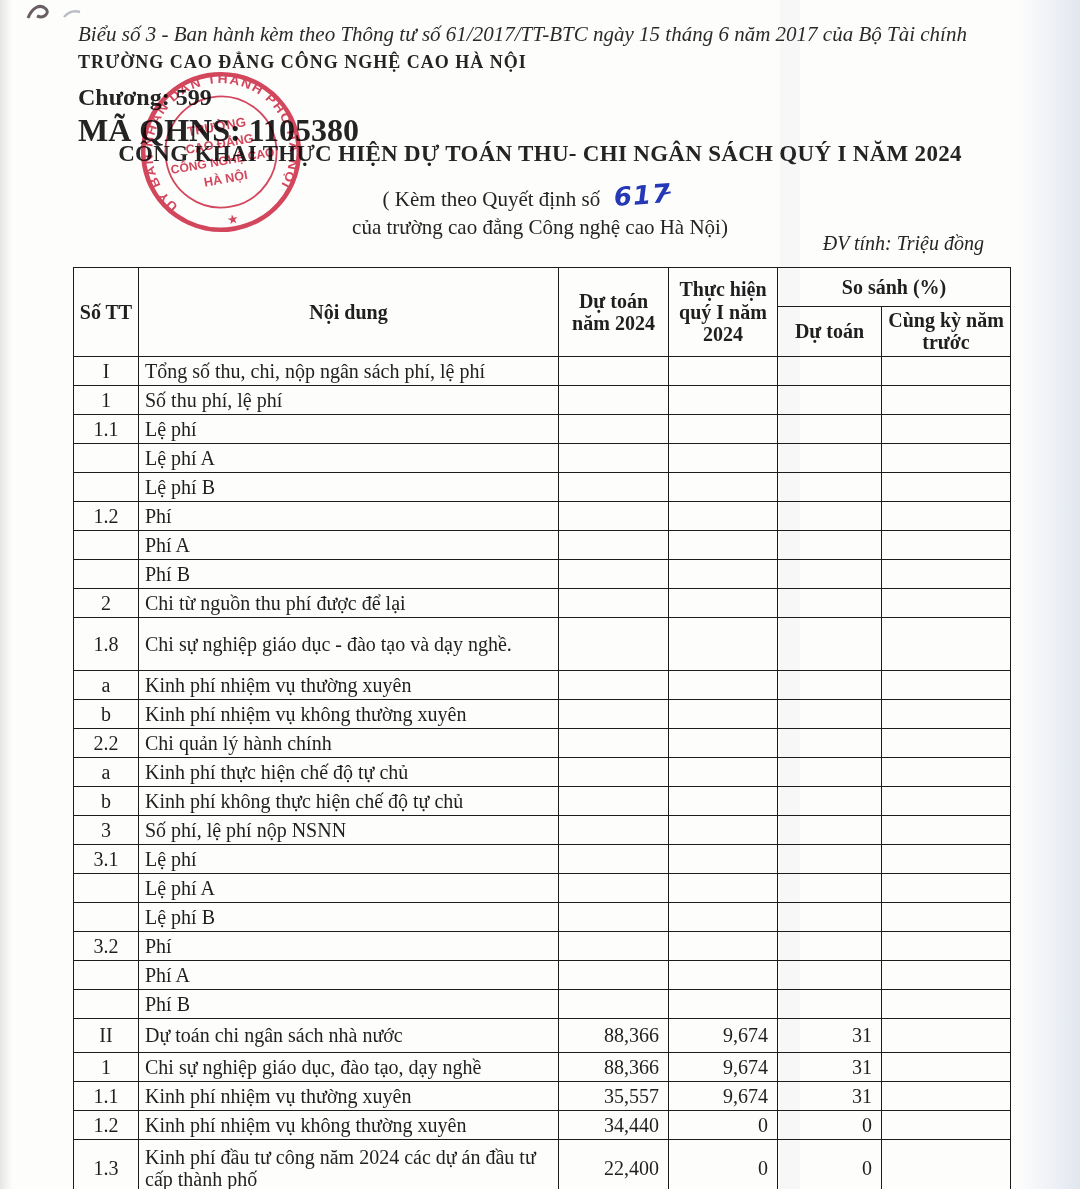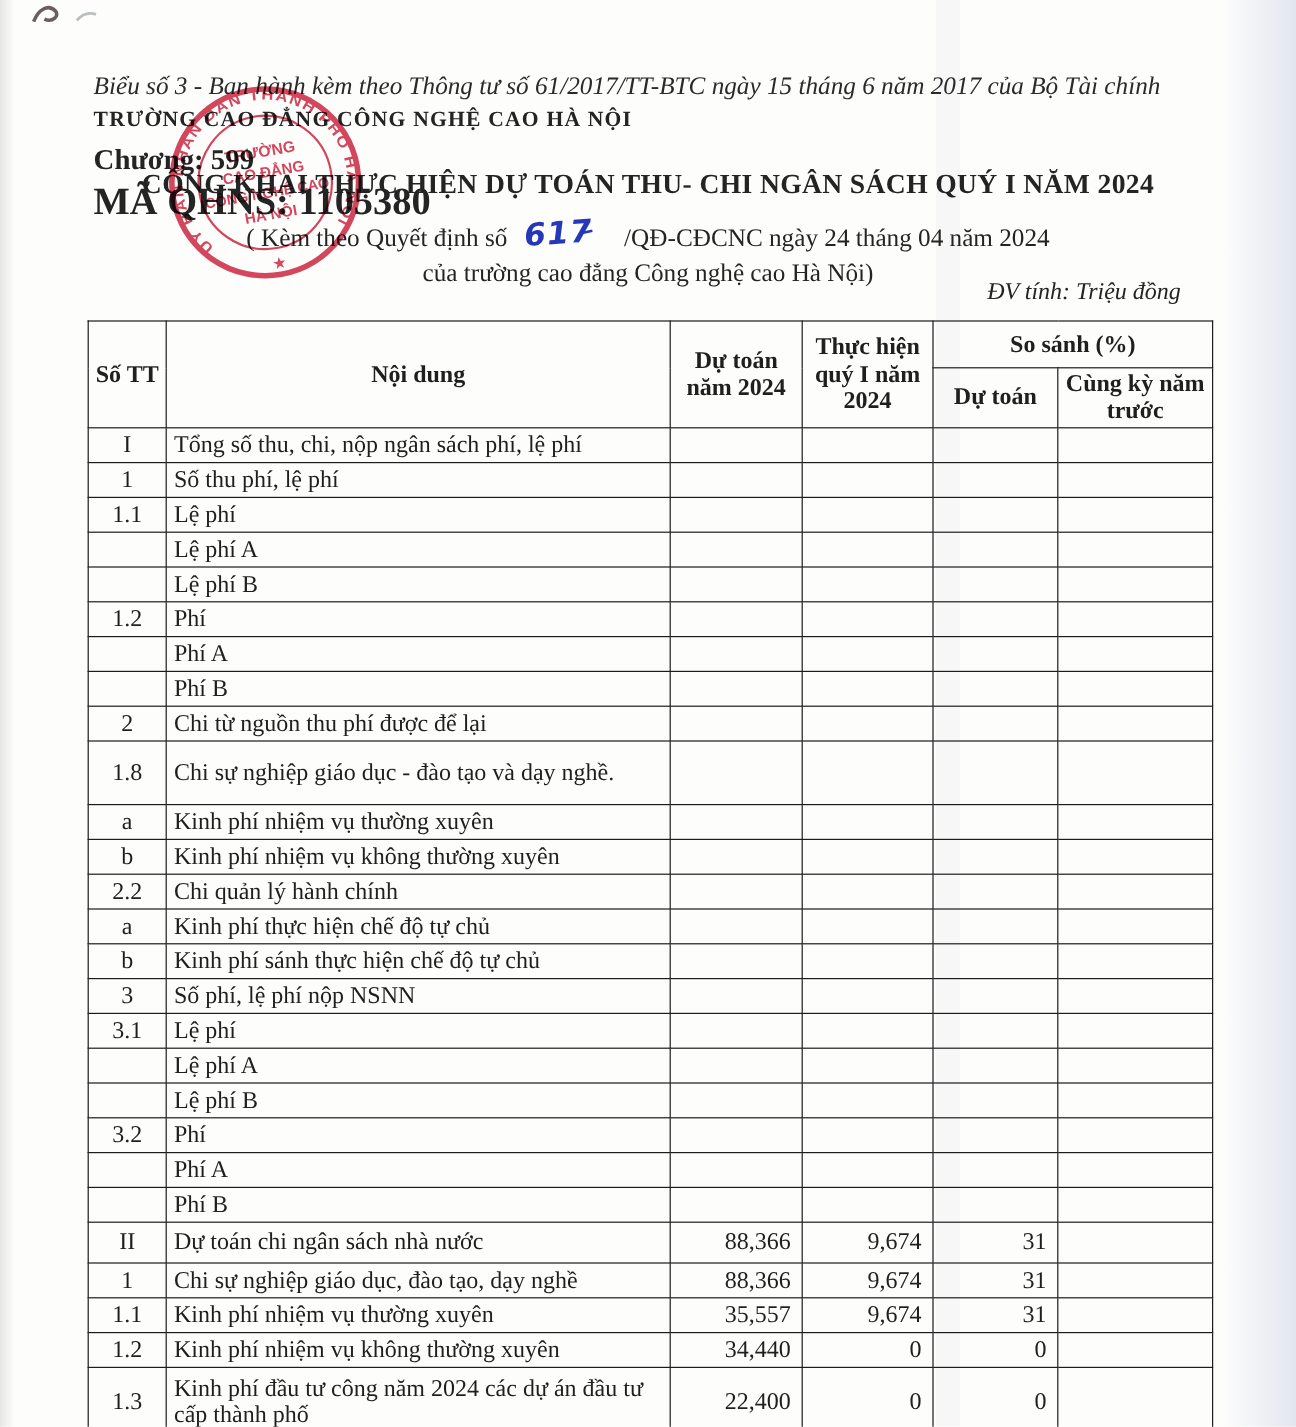--- a/index.html
+++ b/index.html
@@ -10,21 +10,21 @@
     color:#242424;
   }
   
   .scan-right-band { position:absolute; top:0; right:0; width:62px; height:100%;
     background:linear-gradient(90deg, rgba(205,213,230,0) 0%, rgba(203,211,229,0.38) 70%, rgba(198,207,226,0.5) 100%); }
   .scan-left-band { position:absolute; top:0; left:0; width:12px; height:100%;
     background:linear-gradient(90deg, rgba(170,170,165,0.28), rgba(170,170,165,0)); }
   .scan-mid-band { position:absolute; top:0; left:780px; width:20px; height:100%;
     background:rgba(120,130,145,0.05); }
 
-  .hdr { position:absolute; white-space:nowrap;margin-top:37px; }
+  .hdr { position:absolute; white-space:nowrap; }
   .form-note { left:78px; top:22px; font-style:italic; font-size:21px; color:#2a2a2a; }
   .org-name { left:78px; top:52px; font-weight:bold; font-size:18px; letter-spacing:1px; }
   .chapter  { left:78px; top:84px; font-weight:bold; font-size:24px; }
   .org-code { left:78px; top:112px; font-weight:bold; font-size:32px; }
 
   .title-line { position:absolute; left:70px; width:940px; text-align:center; }
   .doc-title { top:141px; font-weight:bold; font-size:23px; letter-spacing:0.3px; }
   .subtitle1 { top:182px; font-size:21px; display:flex; justify-content:center; align-items:baseline; }
   .subtitle2 { top:215px; font-size:21px; }
   .unit-note { position:absolute; right:96px; top:232px; font-style:italic; font-size:20px; }
@@ -79,21 +79,20 @@
 <div class="hdr form-note">Biểu số 3 - Ban hành kèm theo Thông tư số 61/2017/TT-BTC ngày 15 tháng 6 năm 2017 của Bộ Tài chính</div>
 <div class="hdr org-name">TRƯỜNG CAO ĐẲNG CÔNG NGHỆ CAO HÀ NỘI</div>
 <div class="hdr chapter">Chương: 599</div>
 <div class="hdr org-code">MÃ QHNS: 1105380</div>
 
 <div class="title-line doc-title">CÔNG KHAI THỰC HIỆN DỰ TOÁN THU- CHI NGÂN SÁCH QUÝ I NĂM 2024</div>
 
 <div class="title-line subtitle1">
   <span>( Kèm theo Quyết định số</span>
   <span class="decision-number">617</span>
-  <span>/QĐ-CĐCNC ngày 24 tháng 04 năm 2024</span>
 </div>
 <div class="title-line subtitle2">của trường cao đẳng Công nghệ cao Hà Nội)</div>
 
 <div class="unit-note">ĐV tính: Triệu đồng</div>
 
 <svg class="stamp" viewBox="0 0 200 200">
   <defs>
     <path id="ringPath" d="M 52,148 A 68,68 0 1 1 148,148"></path>
   </defs>
   <circle cx="100" cy="100" r="77" fill="none" stroke="#d23750" stroke-width="4.6"></circle>
@@ -240,21 +239,21 @@
       <tr>
         <td class="c-stt">a</td>
         <td class="c-nd">Kinh phí thực hiện chế độ tự chủ</td>
         <td class="c-num"></td>
         <td class="c-num"></td>
         <td class="c-num"></td>
         <td class="c-num"></td>
       </tr>
       <tr>
         <td class="c-stt">b</td>
-        <td class="c-nd">Kinh phí sánh thực hiện chế độ tự chủ</td>
+        <td class="c-nd">Kinh phí không thực hiện chế độ tự chủ</td>
         <td class="c-num"></td>
         <td class="c-num"></td>
         <td class="c-num"></td>
         <td class="c-num"></td>
       </tr>
       <tr>
         <td class="c-stt">3</td>
         <td class="c-nd">Số phí, lệ phí nộp NSNN</td>
         <td class="c-num"></td>
         <td class="c-num"></td>

